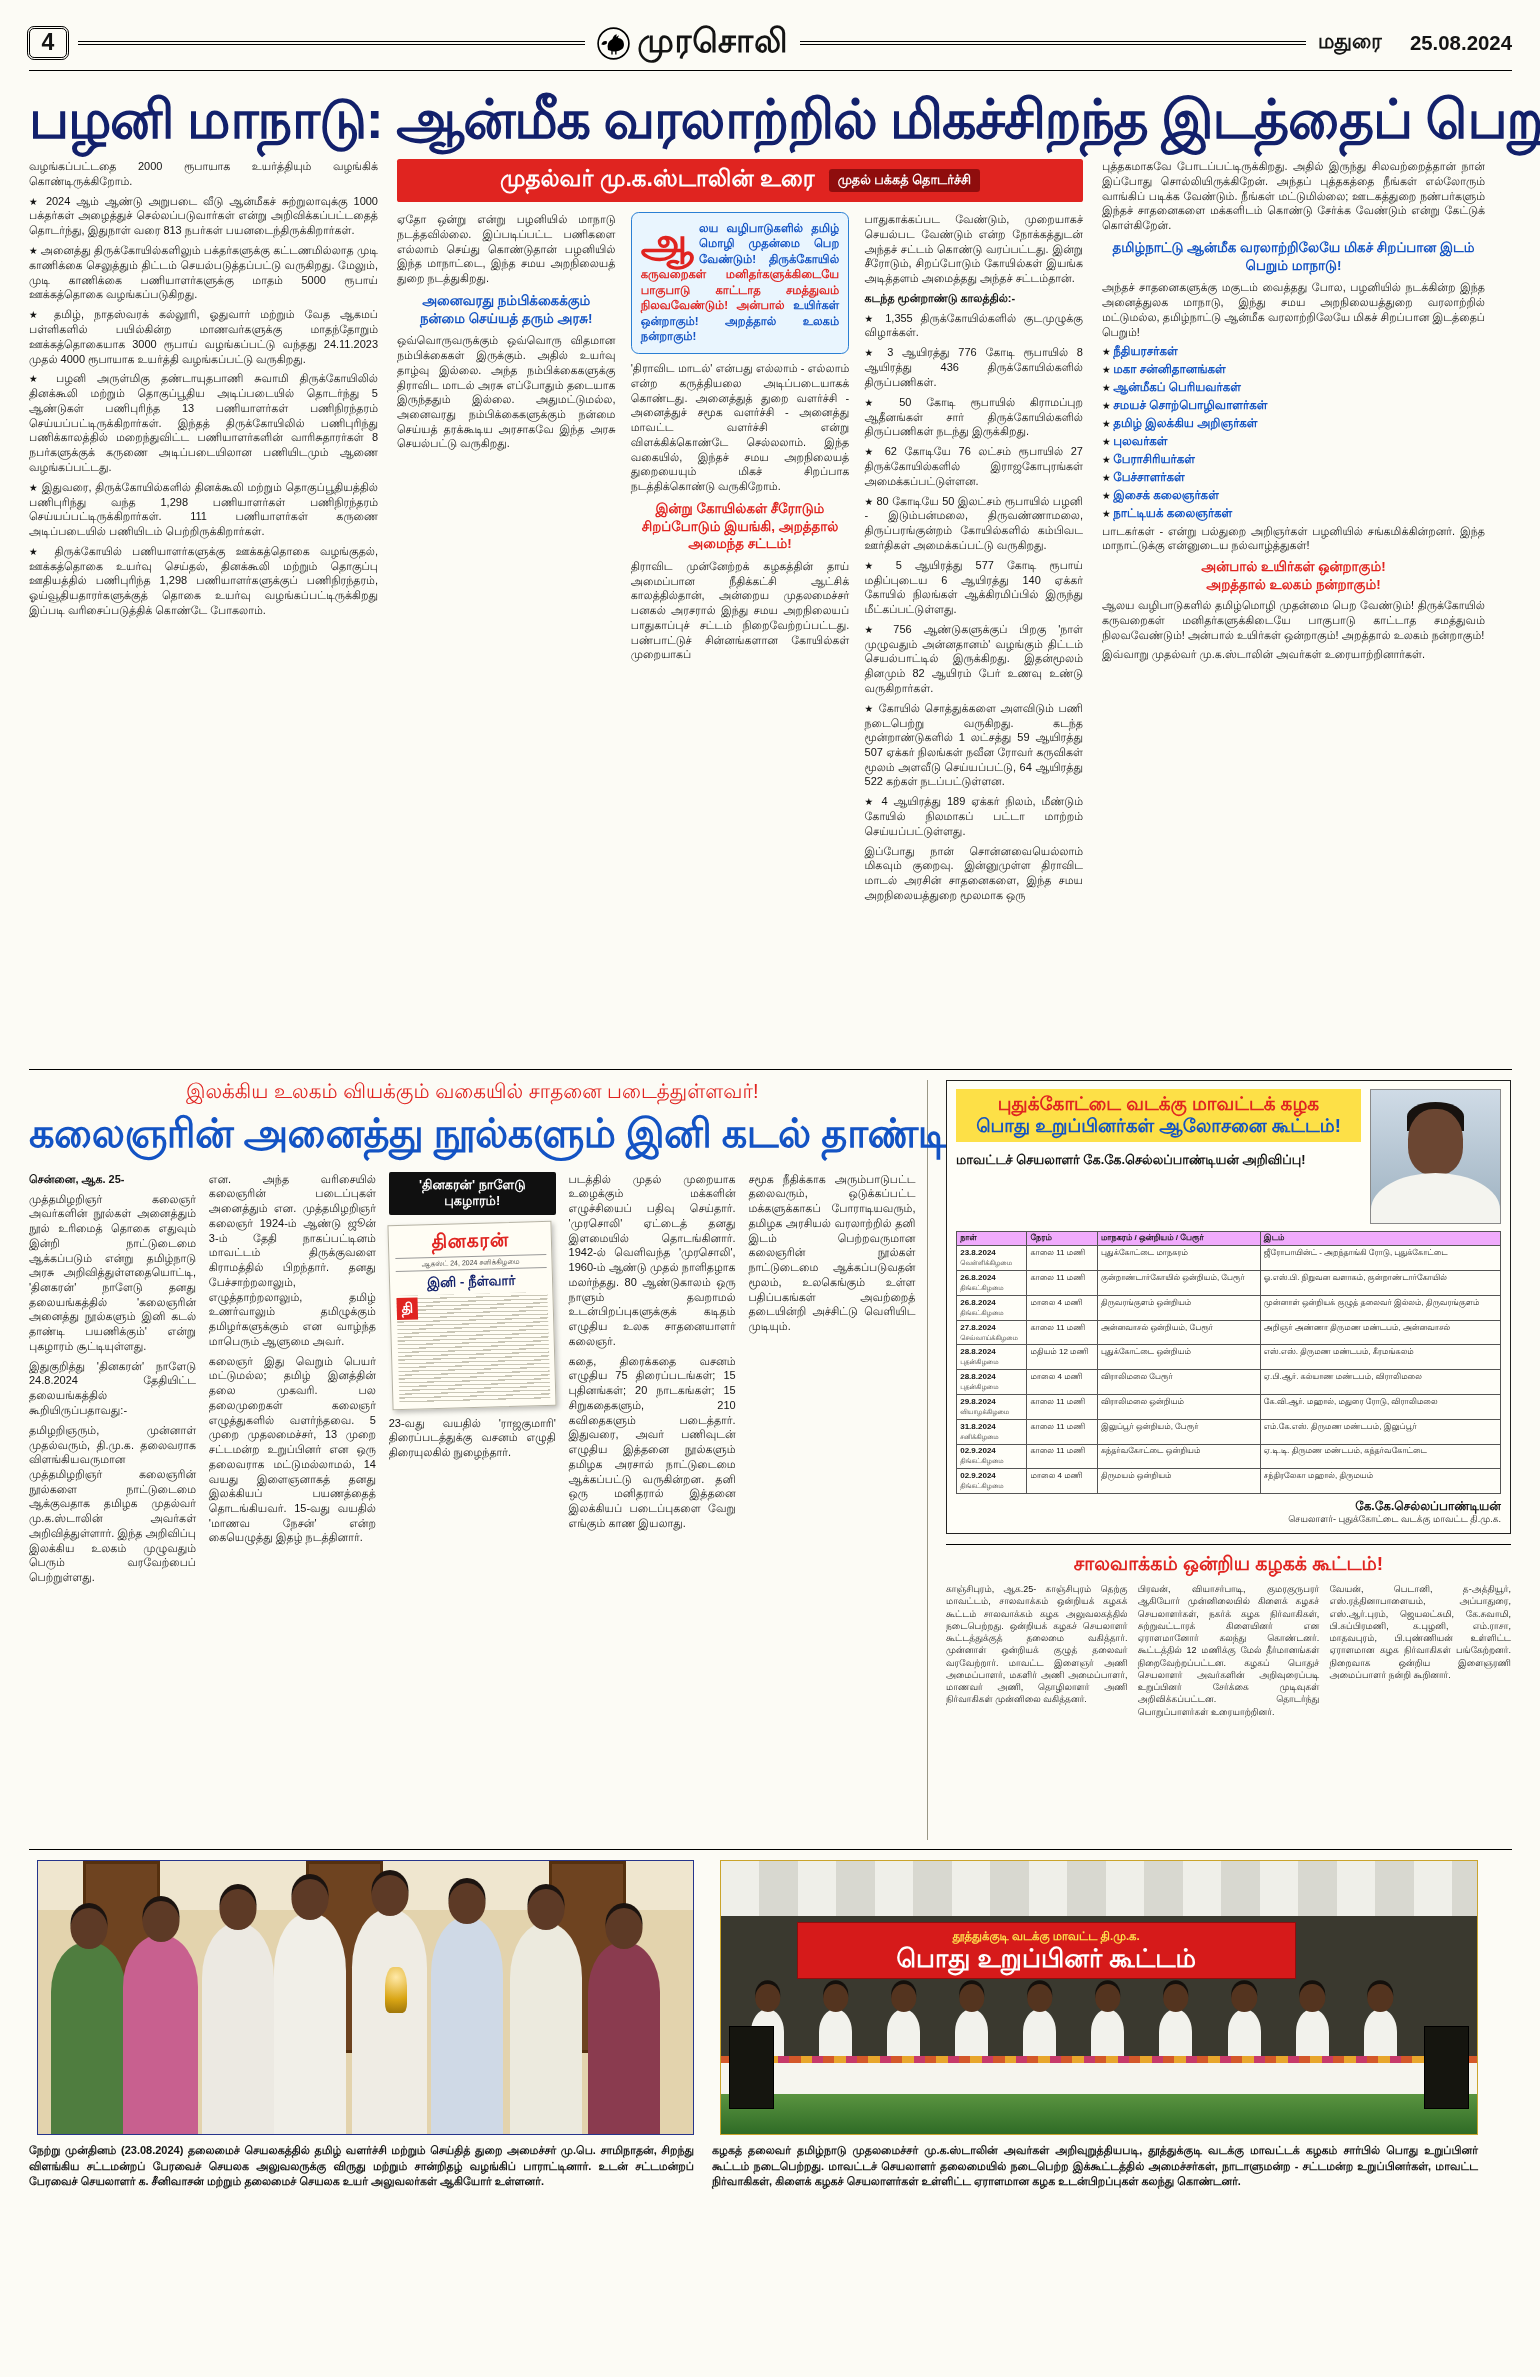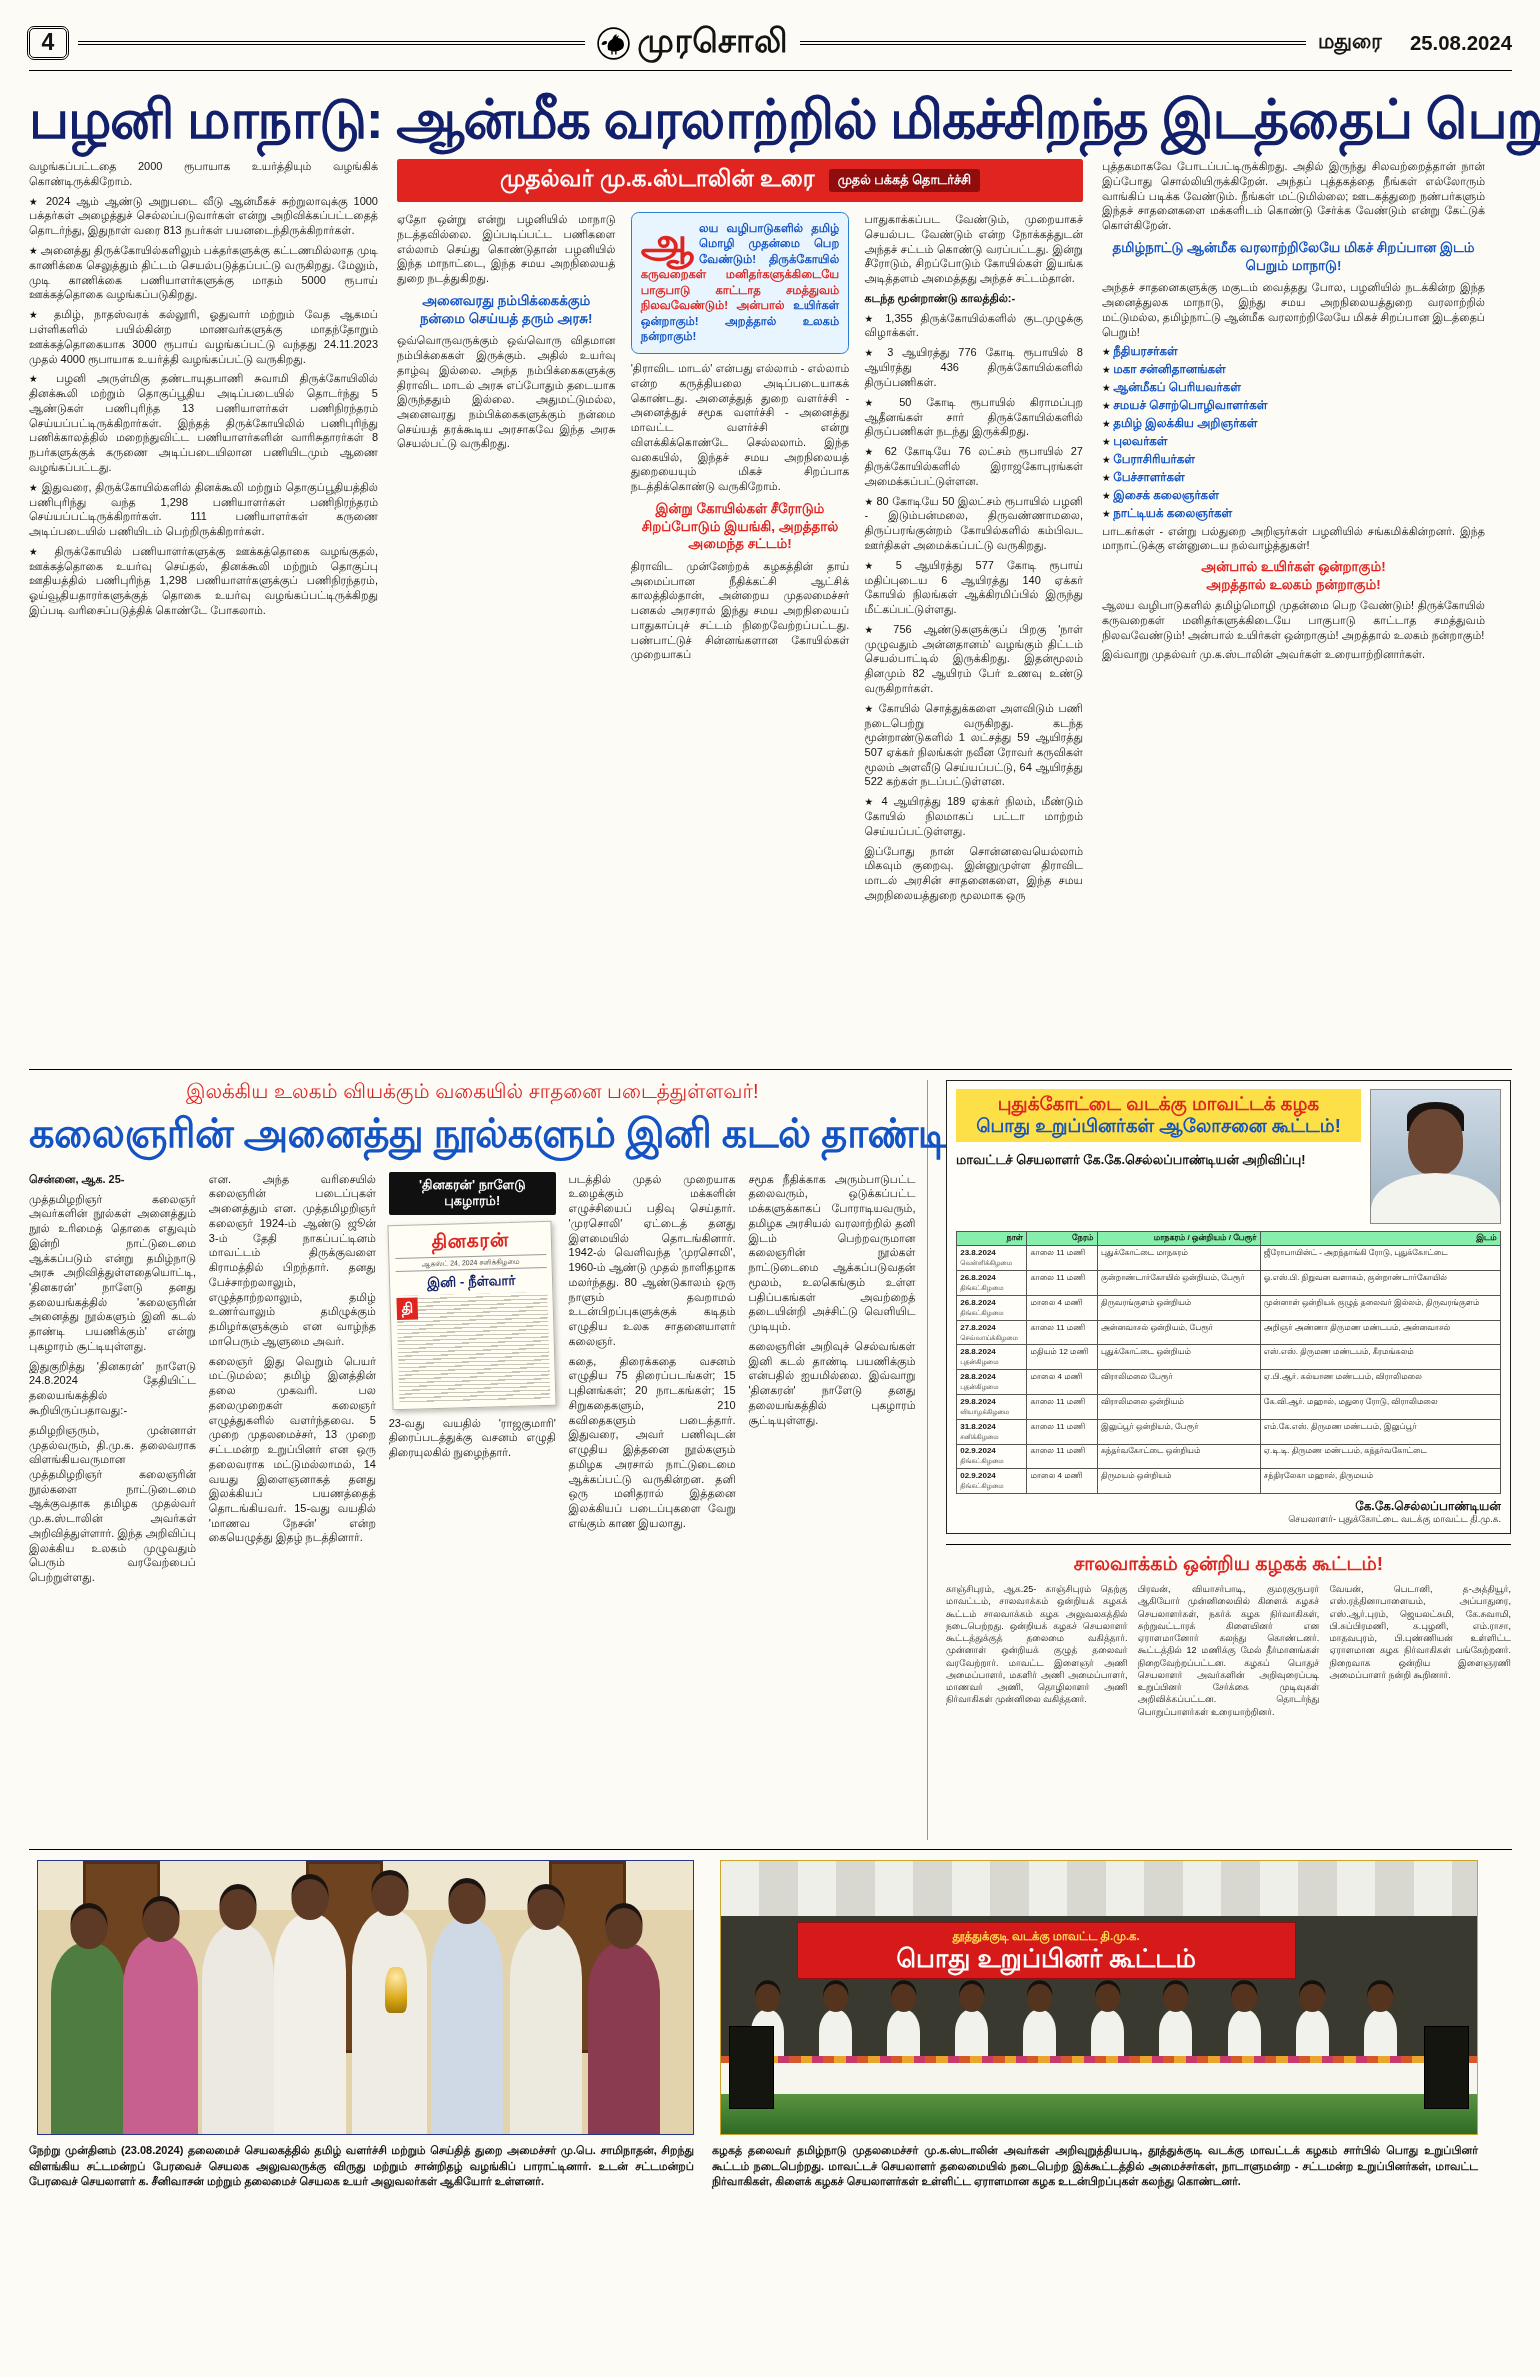--- a/index.html
+++ b/index.html
@@ -63,21 +63,21 @@
   .pbox-t1{color:#e02420;font-weight:800;font-size:18.5px;text-align:center;line-height:1.2;}
   .pbox-t2{color:#1353c4;font-weight:800;font-size:18.5px;text-align:center;line-height:1.2;}
   .pbox-top{display:grid;grid-template-columns:1fr 131px;column-gap:9px;align-items:start;}
   .pbox-ann{font-weight:800;font-size:12.8px;margin-top:9px;line-height:1.35;color:#111;}
   .photo-frame{border:0.6px solid #8a8a8a;height:135px;background:linear-gradient(#cfdbe6,#9db1c0);position:relative;overflow:hidden;}
   .p-head{position:absolute;width:55px;height:66px;background:#6b4632;border-radius:46% 46% 42% 42%;left:37px;top:19px;}
   .p-hair{position:absolute;width:57px;height:29px;background:#17120f;border-radius:50% 50% 0 0;left:36px;top:11.5px;}
   .p-shirt{position:absolute;bottom:0;left:0;width:100%;height:50px;background:#f4f4ef;border-radius:55% 55% 0 0/80% 80% 0 0;}
   .ptable{width:100%;border-collapse:collapse;font-size:8px;margin-top:6.4px;}
   .ptable th,.ptable td{border:0.6px solid #555;padding:1.9px 3.2px;vertical-align:top;text-align:left;line-height:1.25;}
-  .ptable th{background:#86efac;font-weight:800;text-align:right;}
+  .ptable th{background:#f0abfc;font-weight:800;text-align:left;}
   .td-date b{display:block;font-size:8px;}
   .td-date span{font-size:6.7px;color:#333;}
   .sign{text-align:right;margin-top:5.1px;}
   .sign-name{font-weight:800;font-size:12px;}
   .sign-role{font-size:9px;}
   
   .sbox{margin-top:10.2px;border-top:1.3px solid #000;padding-top:6.4px;}
   .sbox-h{color:#e02420;font-size:19px;font-weight:800;text-align:center;margin:1.3px 0 6.4px;}
   .sbox-cols{display:grid;grid-template-columns:repeat(3,1fr);column-gap:10.2px;height:250px;overflow:hidden;}
   .sbox-cols p{font-size:9px;line-height:1.36;text-align:justify;margin:0;}
@@ -260,21 +260,20 @@
           <div>
 
           <p class="b">படத்தில் முதல் முறையாக உழைக்கும் மக்களின் எழுச்சியைப் பதிவு செய்தார். 'முரசொலி' ஏட்டைத் தனது இளமையில் தொடங்கினார். 1942-ல் வெளிவந்த 'முரசொலி', 1960-ம் ஆண்டு முதல் நாளிதழாக மலர்ந்தது. 80 ஆண்டுகாலம் ஒரு நாளும் தவறாமல் உடன்பிறப்புகளுக்குக் கடிதம் எழுதிய உலக சாதனையாளர் கலைஞர்.</p>
               <p class="b">கதை, திரைக்கதை வசனம் எழுதிய 75 திரைப்படங்கள்; 15 புதினங்கள்; 20 நாடகங்கள்; 15 சிறுகதைகளும், 210 கவிதைகளும் படைத்தார். இதுவரை, அவர் பணிவுடன் எழுதிய இத்தனை நூல்களும் தமிழக அரசால் நாட்டுடைமை ஆக்கப்பட்டு வருகின்றன. தனி ஒரு மனிதரால் இத்தனை இலக்கியப் படைப்புகளை வேறு எங்கும் காண இயலாது.</p>
             </div>
         </div>
         <div>
           <div>
 
           <p class="b">சமூக நீதிக்காக அரும்பாடுபட்ட தலைவரும், ஒடுக்கப்பட்ட மக்களுக்காகப் போராடியவரும், தமிழக அரசியல் வரலாற்றில் தனி இடம் பெற்றவருமான கலைஞரின் நூல்கள் நாட்டுடைமை ஆக்கப்படுவதன் மூலம், உலகெங்கும் உள்ள பதிப்பகங்கள் அவற்றைத் தடையின்றி அச்சிட்டு வெளியிட முடியும்.</p>
-              <p class="b">கலைஞரின் அறிவுச் செல்வங்கள் இனி கடல் தாண்டி பயணிக்கும் என்பதில் ஐயமில்லை. இவ்வாறு 'தினகரன்' நாளேடு தனது தலையங்கத்தில் புகழாரம் சூட்டியுள்ளது.</p>
             </div>
         </div>
       </div>
     </div>
 
     <div>
       <div class="pbox">
         <div class="pbox-top">
           <div>
             <div class="pbox-titles">

